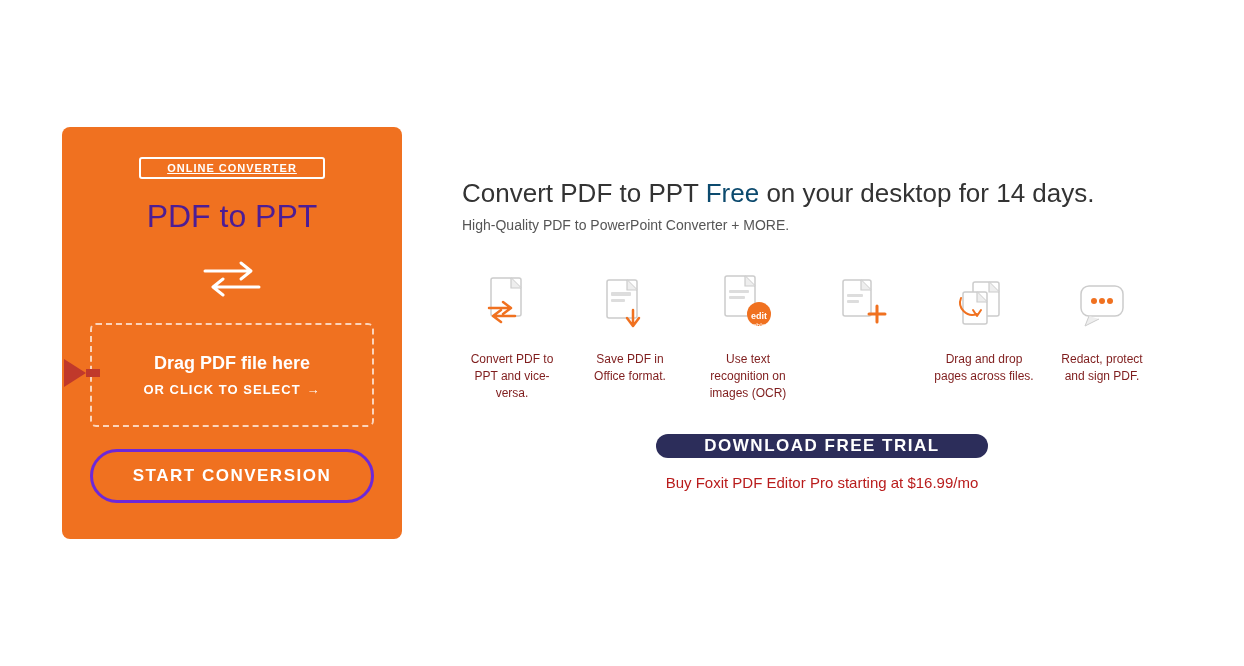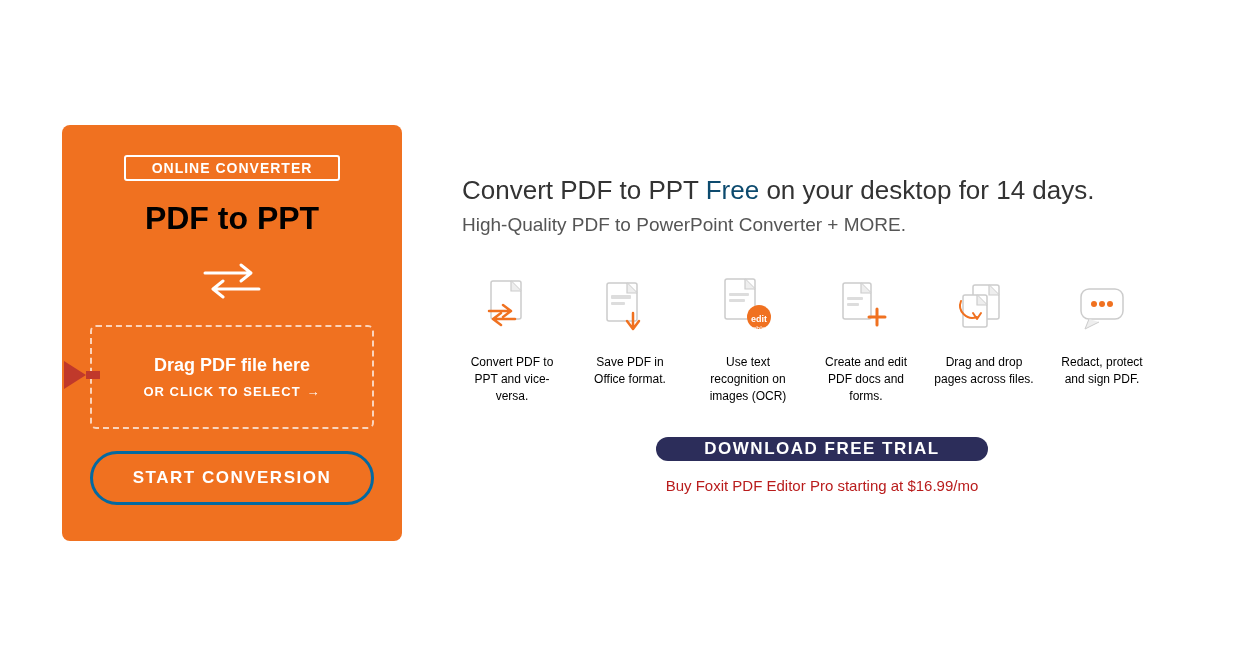--- a/index.html
+++ b/index.html
@@ -32,29 +32,30 @@
       display: flex;
       flex-direction: column;
       align-items: center;
       gap: 18px;
     }
     .online-converter-badge {
       border: 2px solid #fff;
       border-radius: 3px;
       padding: 3px 26px;
       color: #fff;
-      font-size: 14px;
+      font-size: 11px;
       font-weight: bold;
       letter-spacing: 1px;
       text-transform: uppercase;
+      text-decoration: underline;
     }
     .panel-title {
-      color: #000000;
+      color: #4c1d95;
       font-size: 32px;
-      font-weight: bold;
+      font-weight: normal;
       text-align: center;
       line-height: 1.2;
     }
     .arrows-icon {
       display: flex;
       flex-direction: column;
       align-items: center;
       gap: 2px;
       margin: 4px 0;
     }
@@ -91,21 +92,21 @@
       letter-spacing: 1px;
       display: flex;
       align-items: center;
       gap: 6px;
     }
 
     
     .start-btn {
       width: 100%;
       background: transparent;
-      border: 3px solid #0369a1;
+      border: 3px solid #6d28d9;
       border-radius: 50px;
       color: #fff;
       font-size: 17px;
       font-weight: bold;
       letter-spacing: 1.5px;
       padding: 14px 0;
       cursor: pointer;
       text-align: center;
       margin-top: 4px;
     }
@@ -121,21 +122,21 @@
     .headline {
       font-size: 26px;
       color: #333;
       line-height: 1.4;
     }
     .headline .free-text {
       color: #0c4a6e;
       font-weight: normal;
     }
     .subheadline {
-      font-size: 19px;
+      font-size: 14px;
       color: #555;
       margin-top: 6px;
     }
 
     
     .features-row {
       display: flex;
       flex-direction: row;
       gap: 18px;
       align-items: flex-start;
@@ -149,21 +150,21 @@
     }
     .feature-icon-box {
       width: 76px;
       height: 76px;
       display: flex;
       align-items: center;
       justify-content: center;
     }
     .feature-label {
       font-size: 12px;
-      color: #000000;
+      color: #7f1d1d;
       text-align: center;
       line-height: 1.4;
     }
 
     
     .download-btn {
       background: #2C2D5A;
       color: #fff;
       border: none;
       border-radius: 50px;
@@ -286,21 +287,20 @@
           <svg width="62" height="62" viewBox="0 0 62 62" fill="none">
             <rect x="8" y="8" width="28" height="36" rx="2" fill="white" stroke="#ccc" stroke-width="1.5"></rect>
             <path d="M26 8 L36 18" stroke="#ccc" stroke-width="1.5"></path>
             <path d="M26 8 L26 18 L36 18" fill="#eee" stroke="#ccc" stroke-width="1.2"></path>
             <rect x="12" y="22" width="16" height="3" rx="1" fill="#ddd"></rect>
             <rect x="12" y="28" width="12" height="3" rx="1" fill="#ddd"></rect>
 
             <path d="M42 34 L42 50 M34 42 L50 42" stroke="#F07120" stroke-width="3" stroke-linecap="round"></path>
           </svg>
         </div>
-        <div class="feature-label">Create and edit PDF docs and forms.</div>
       </div>
 
       <div class="feature-item">
         <div class="feature-icon-box">
           <svg width="62" height="62" viewBox="0 0 62 62" fill="none">
 
             <rect x="20" y="10" width="26" height="34" rx="2" fill="white" stroke="#ccc" stroke-width="1.5"></rect>
             <path d="M36 10 L46 20" stroke="#ccc" stroke-width="1.5"></path>
             <path d="M36 10 L36 20 L46 20" fill="#eee" stroke="#ccc" stroke-width="1.2"></path>
 

